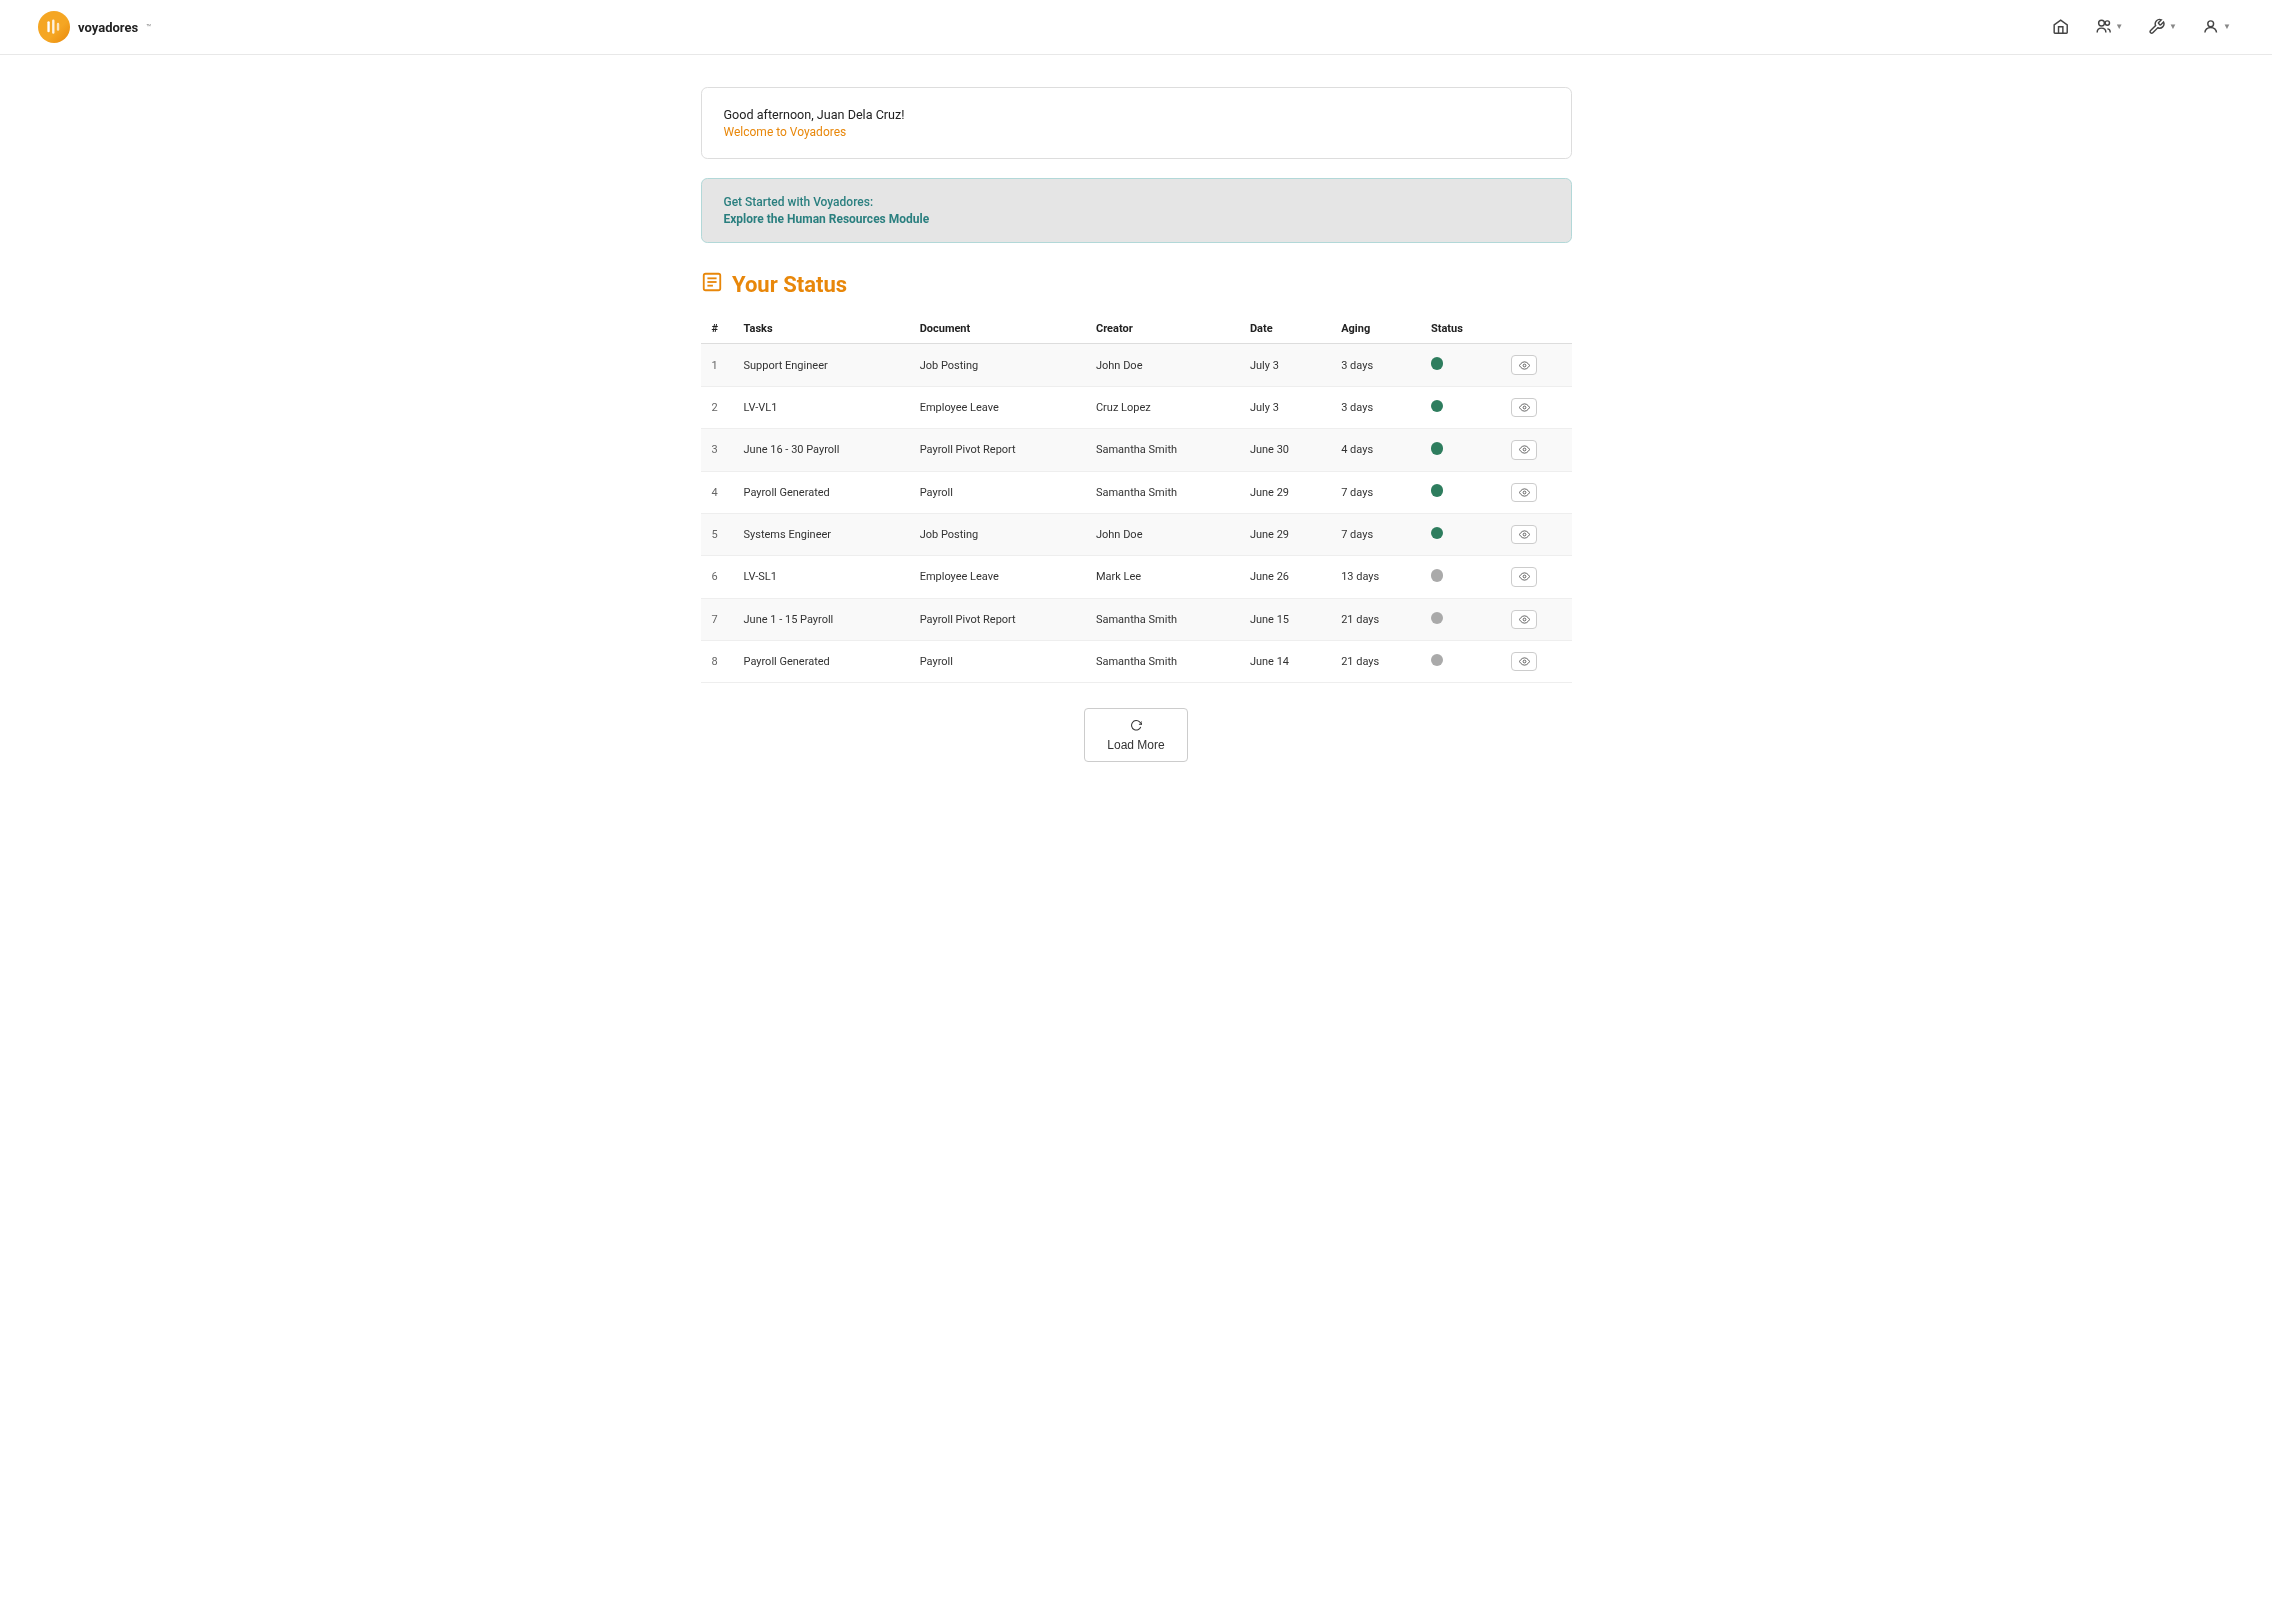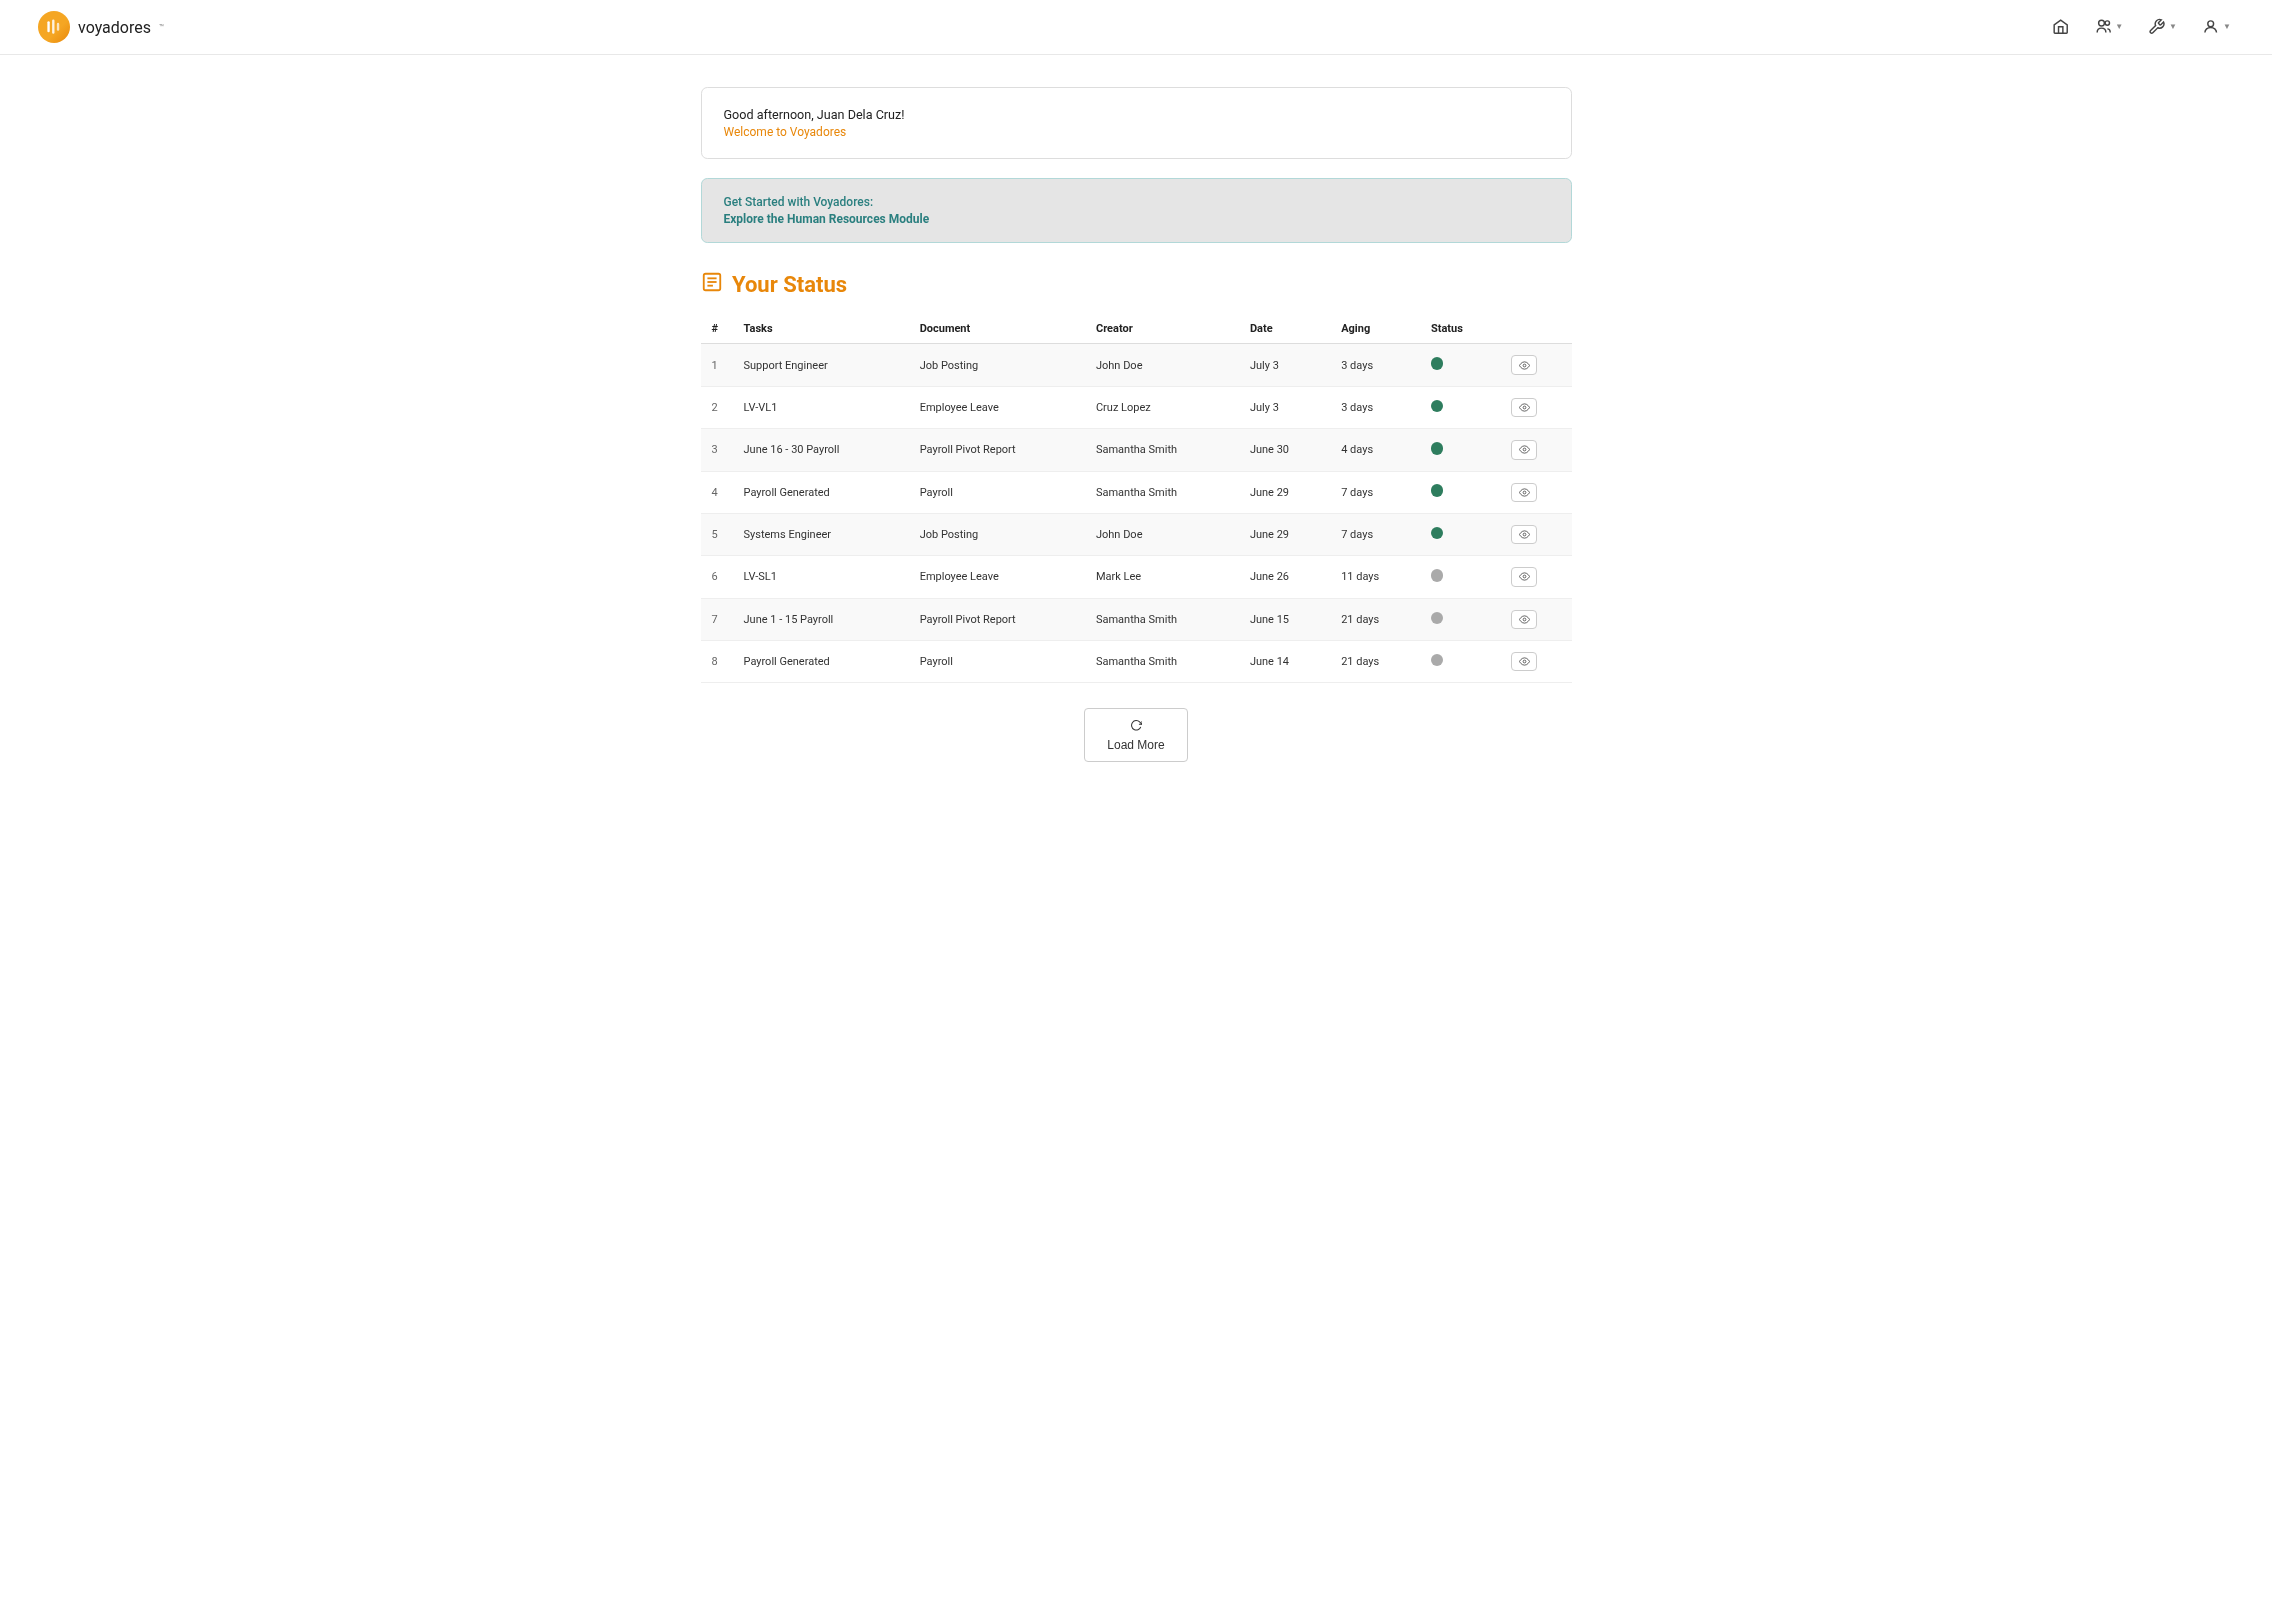--- a/index.html
+++ b/index.html
@@ -31,22 +31,22 @@
       border-radius: 50%;
       background: linear-gradient(135deg, #f5a623 60%, #e8870a 100%);
       display: flex;
       align-items: center;
       justify-content: center;
       color: #fff;
       font-weight: bold;
       font-size: 14px;
     }
     .brand-name {
-      font-size: 16px;
-      font-weight: 400;
+      font-size: 13px;
+      font-weight: 700;
       color: #222;
     }
     .brand-tm {
       font-size: 8px;
       vertical-align: super;
       color: #888;
     }
     .navbar-icons {
       display: flex;
       align-items: center;
@@ -374,21 +374,21 @@
                 <circle cx="12" cy="12" r="3"></circle>
               </svg>
             </button></td>
         </tr>
         <tr>
           <td>6</td>
           <td>LV-SL1</td>
           <td>Employee Leave</td>
           <td>Mark Lee</td>
           <td>June 26</td>
-          <td>11 days</td>
+          <td>13 days</td>
           <td><span class="status-dot gray"></span></td>
           <td><button class="eye-btn">
               <svg width="11" height="11" viewBox="0 0 24 24" fill="none" stroke="#555" stroke-width="2">
                 <path d="M1 12s4-8 11-8 11 8 11 8-4 8-11 8-11-8-11-8z"></path>
                 <circle cx="12" cy="12" r="3"></circle>
               </svg>
             </button></td>
         </tr>
         <tr>
           <td>7</td>

